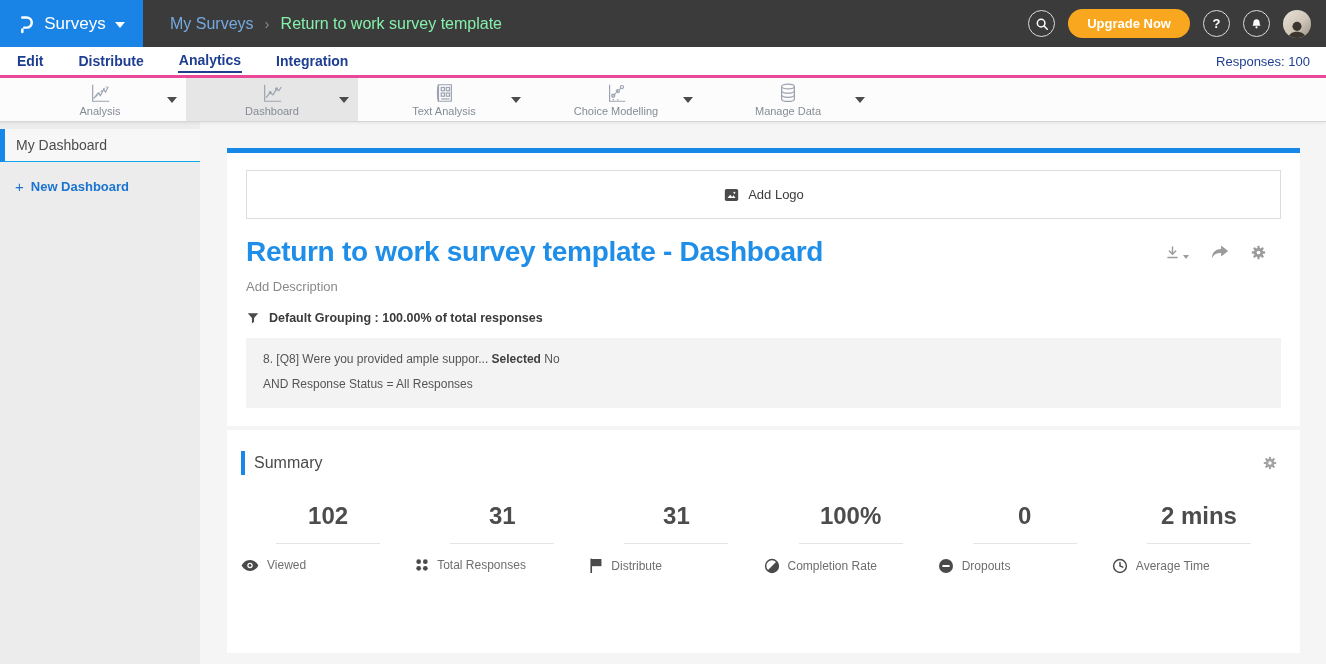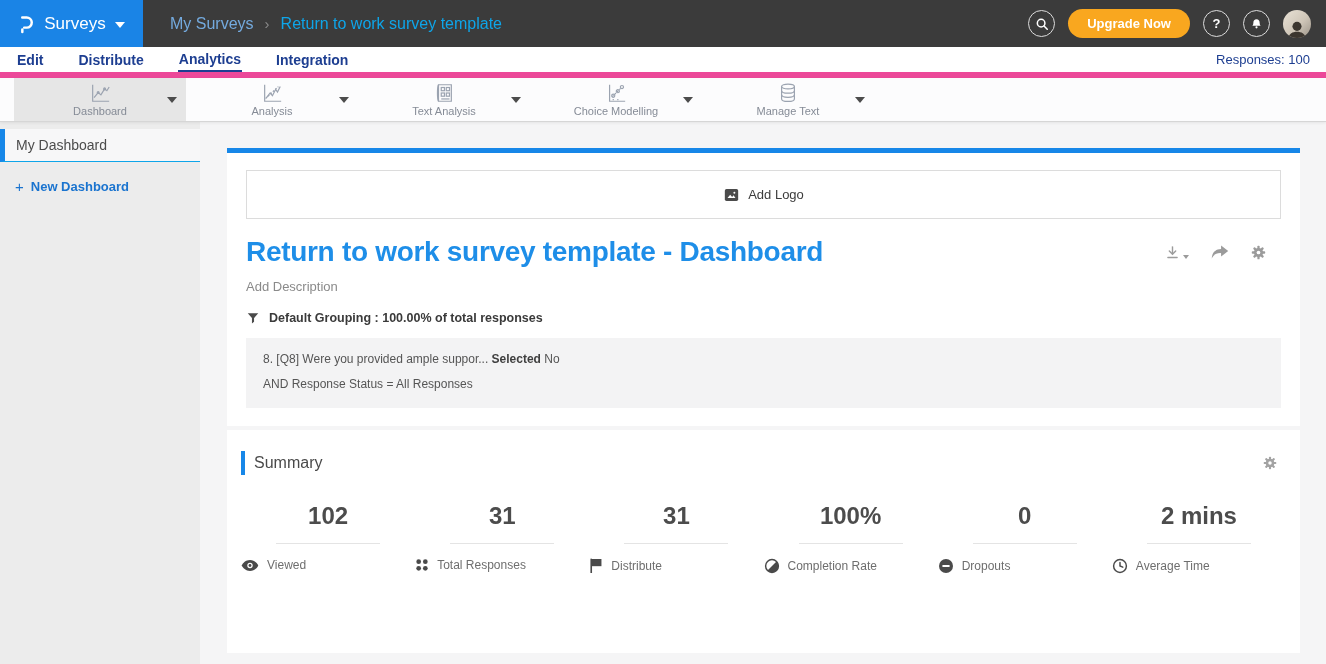--- a/index.html
+++ b/index.html
@@ -9,33 +9,33 @@
   
   .header { height:47px; background:#3b3b3b; display:flex; align-items:stretch; }
   .logo-box { width:143px; background:#1a84e6; display:flex; align-items:center;
     justify-content:center; gap:9px; cursor:pointer; }
   .logo-box .brand { color:#fff; font-size:17px; }
   .caret-w { width:0; height:0; border-left:5px solid transparent; border-right:5px solid transparent;
     border-top:6px solid #fff; margin-top:2px; }
   .breadcrumb { display:flex; align-items:center; margin-left:27px; gap:11px; font-size:16px; }
   .crumb-parent { color:#74aade; cursor:pointer; }
   .crumb-sep { color:#8a8a8a; font-size:15px; }
-  .crumb-current { color:#0ea5e9; }
+  .crumb-current { color:#86efac; }
   .header-right { margin-left:auto; display:flex; align-items:center; gap:13px; padding-right:15px; }
   .circle-btn { width:27px; height:27px; border-radius:50%; border:1.5px solid #dcdcdc;
     display:flex; align-items:center; justify-content:center; color:#fff; cursor:pointer;
     font-size:13px; font-weight:bold; background:transparent; }
   .upgrade { height:29px; padding:0 19px; border-radius:15px; background:#f9a71f; color:#fff;
     font-size:13px; font-weight:bold; display:flex; align-items:center; cursor:pointer; border:none; }
   .avatar { width:28px; height:28px; border-radius:50%; overflow:hidden; cursor:pointer;
     background:linear-gradient(135deg,#e9e2d6 0%,#cfc6b8 55%,#9a9287 100%); position:relative; }
   .avatar svg { position:absolute; bottom:-2px; left:50%; transform:translateX(-50%); }
 
   
-  .navbar { height:31px; background:#fff; border-bottom:6px solid #ec4899;
+  .navbar { height:31px; background:#fff; border-bottom:3px solid #ec4899;
     display:flex; align-items:center; padding:0 16px; }
   .nav-link { font-size:14px; font-weight:bold; color:#1d3e91; margin-right:33px;
     cursor:pointer; padding:3px 1px; }
   .nav-link.active { border-bottom:2px solid #1d3e91; }
   .responses { margin-left:auto; font-size:13px; color:#1d3e91; cursor:pointer; }
 
   
   .toolbar { height:44px; background:#fcfcfd; border-bottom:1px solid #d6d6d6;
     box-shadow:0 1px 3px rgba(0,0,0,0.07); display:flex; padding-left:14px; position:relative; z-index:2; }
   .tool { width:172px; position:relative; display:flex; flex-direction:column;
@@ -149,41 +149,41 @@
 
 <div class="navbar">
   <span class="nav-link">Edit</span>
   <span class="nav-link">Distribute</span>
   <span class="nav-link active">Analytics</span>
   <span class="nav-link">Integration</span>
   <span class="responses">Responses: 100</span>
 </div>
 
 <div class="toolbar">
+  <div class="tool">
+    <span class="tool-icon">
+      <svg width="24" height="22" viewBox="0 0 24 24" fill="none" stroke="#9ba3b0" stroke-width="1.3">
+        <path d="M4 3 V21 H22"></path>
+        <path d="M5 18 L19 5" stroke-dasharray="2 1.6"></path>
+        <path d="M6 17 L10 12 L12.5 15 L16 8 L18 11 L21 5"></path>
+      </svg>
+    </span>
+    <span class="tool-label">Analysis</span>
+    <span class="tool-caret"></span>
+  </div>
   <div class="tool selected">
     <span class="tool-icon">
       <svg width="24" height="22" viewBox="0 0 24 24" fill="none" stroke="#9ba3b0" stroke-width="1.3">
         <path d="M4 3 V21 H22"></path>
         <path d="M5.5 17 L10 11.5 L13 14 L17 7.5 L19.5 9.5 L22 5.5"></path>
         <circle cx="10" cy="11.5" r="1"></circle>
           <circle cx="17" cy="7.5" r="1"></circle>
       </svg>
     </span>
     <span class="tool-label">Dashboard</span>
-    <span class="tool-caret"></span>
-  </div>
-  <div class="tool">
-    <span class="tool-icon">
-      <svg width="24" height="22" viewBox="0 0 24 24" fill="none" stroke="#9ba3b0" stroke-width="1.3">
-        <path d="M4 3 V21 H22"></path>
-        <path d="M5 18 L19 5" stroke-dasharray="2 1.6"></path>
-        <path d="M6 17 L10 12 L12.5 15 L16 8 L18 11 L21 5"></path>
-      </svg>
-    </span>
-    <span class="tool-label">Analysis</span>
     <span class="tool-caret"></span>
   </div>
   <div class="tool">
     <span class="tool-icon">
       <svg width="22" height="22" viewBox="0 0 24 24" fill="none" stroke="#9ba3b0" stroke-width="1.3">
         <path d="M6 3 H20 V21 H6 z"></path>
         <path d="M6 3 C4.5 5 4.5 19 6 21"></path>
         <rect x="9" y="6" width="3.5" height="3.5"></rect>
           <rect x="14.5" y="6" width="3.5" height="3.5"></rect>
         <rect x="9" y="12" width="3.5" height="3.5"></rect>
@@ -210,21 +210,21 @@
   </div>
   <div class="tool">
     <span class="tool-icon">
       <svg width="22" height="22" viewBox="0 0 24 24" fill="none" stroke="#9ba3b0" stroke-width="1.3">
         <ellipse cx="12" cy="5" rx="7" ry="2.6"></ellipse>
         <path d="M5 5 V18.5 c0 1.5 3.1 2.7 7 2.7 s7 -1.2 7 -2.7 V5"></path>
         <path d="M5 9.5 c0 1.5 3.1 2.7 7 2.7 s7 -1.2 7 -2.7"></path>
         <path d="M5 14 c0 1.5 3.1 2.7 7 2.7 s7 -1.2 7 -2.7"></path>
       </svg>
     </span>
-    <span class="tool-label">Manage Text</span>
+    <span class="tool-label">Manage Data</span>
     <span class="tool-caret"></span>
   </div>
 </div>
 
 <div class="workspace">
 
   <div class="sidebar">
     <div class="side-item">
       <span>My Dashboard</span>
     </div>

